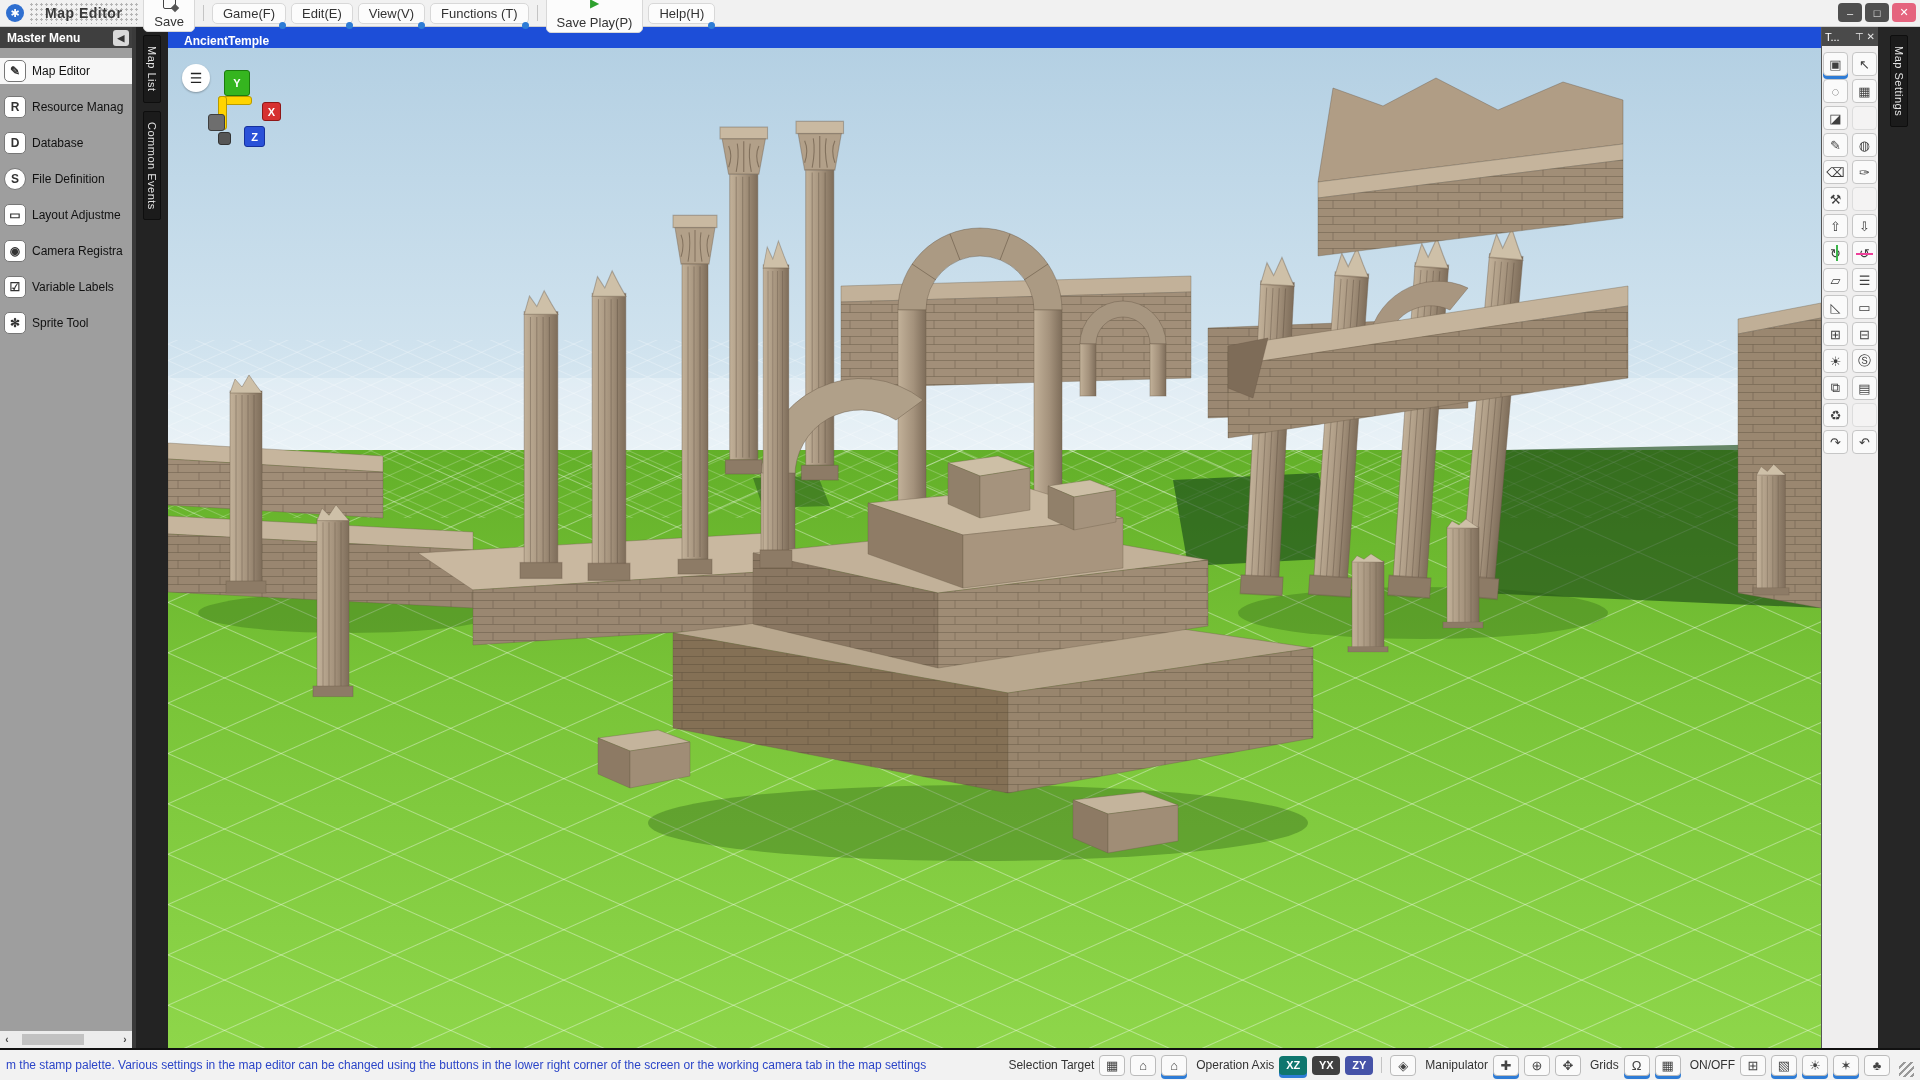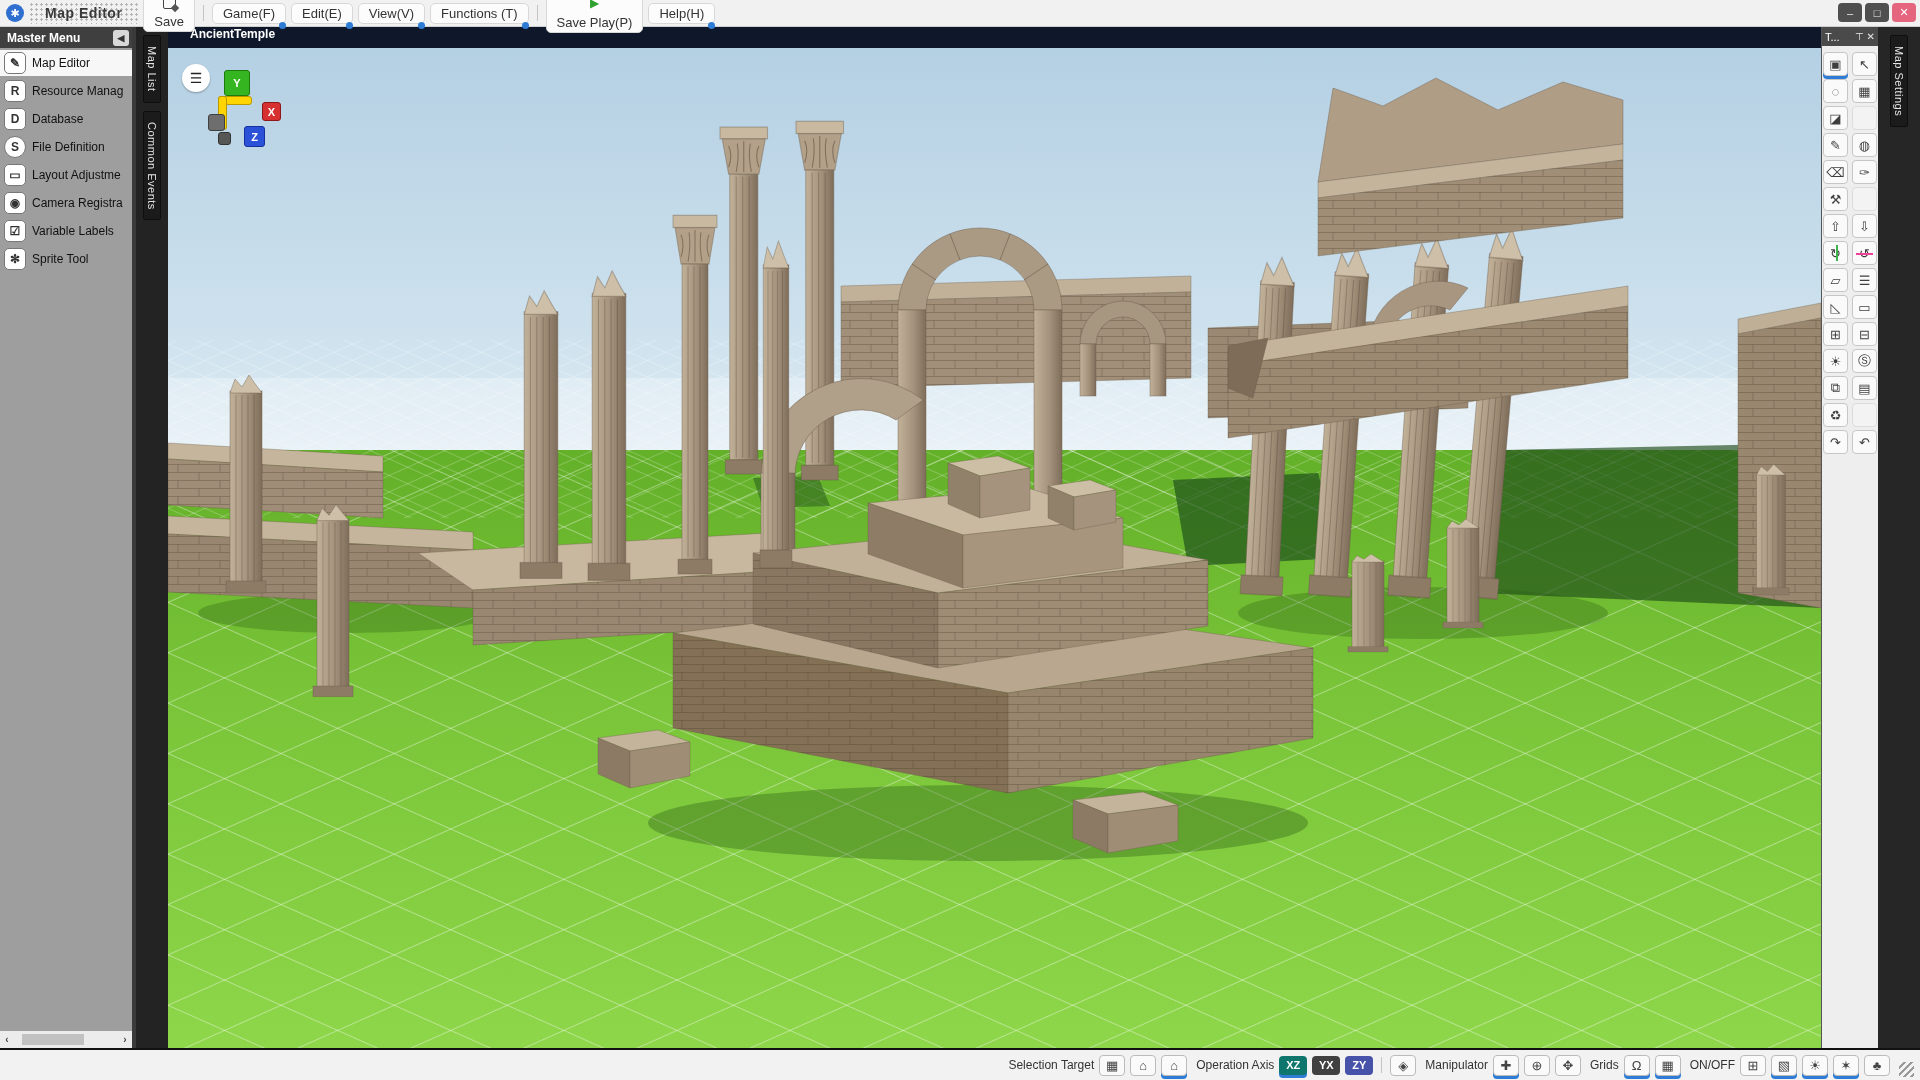--- a/index.html
+++ b/index.html
@@ -19,41 +19,41 @@
   .playicon { color:#2ea12e; font-size:12px; }
   .vbar { width:1px; height:16px; background:#c4c4c4; margin:0 3px; }
   .wctl { position:absolute; right:4px; top:3px; display:flex; gap:3px; }
   .wbtn { width:24px; height:19px; border-radius:4px; background:#4f4f4f; color:#efefef; font-size:11px; display:flex; align-items:center; justify-content:center; }
   .wbtn.close { background:#e5647e; color:#fff; }
 
   
   .main { flex:1; display:flex; min-height:0; }
 
   
-  .sidebar { width:136px; background:#9e9e9e; display:flex; flex-direction:column; border-right:4px solid #3a3a3a; }
+  .sidebar { width:136px; background:#9e9e9e; display:flex; flex-direction:column; border-right:4px solid #3a3a3a;gap:8px; }
   .sb-head { height:21px; background:#3f3f3f; color:#fff; font-weight:bold; font-size:12px; display:flex; align-items:center; padding:0 3px 0 7px; }
   .sb-head span.t { flex:1; }
   .sb-collapse { width:16px; height:16px; background:#d8d8d8; border-radius:3px; color:#333; font-size:9px; display:flex; align-items:center; justify-content:center; }
   .sb-item { height:26px; display:flex; align-items:center; gap:6px; padding-left:4px; font-size:12px; color:#111; margin-top:2px; }
   .sb-item.active { background:#f7f7f7; }
   .sb-ico { width:22px; height:22px; background:#fff; border:1px solid #777; border-radius:5px; color:#333; font-weight:bold; font-size:12px; display:flex; align-items:center; justify-content:center; flex:0 0 auto; }
   .sb-ico.round { border-radius:50%; }
   .sb-scroll { margin-top:auto; height:17px; background:#ececec; display:flex; align-items:center; font-size:10px; color:#444; }
   .sb-scroll .arr { width:14px; text-align:center; font-weight:bold; }
   .sb-thumb { flex:0 0 62px; height:11px; background:#c2c2c2; margin-left:8px; }
   .sb-track { flex:1; }
 
   
   .tabstrip { width:32px; background:#232323; display:flex; flex-direction:column; align-items:center; padding-top:8px; gap:8px; }
   .vtab { writing-mode:vertical-rl; color:#e3e3e3; font-size:11px; padding:10px 2px; background:#1b1b1b; border:1px solid #0e0e0e; border-radius:2px; letter-spacing:.5px; }
   .tabstrip.right { width:42px; background:#262626; }
 
   
   .viewport { flex:1; display:flex; flex-direction:column; min-width:0; background:#000; position:relative; }
-  .vp-title { height:21px; background:#0f172a; color:#fff; font-weight:bold; font-size:12px; display:flex; align-items:flex-start; padding:0 22px; }
+  .vp-title { height:21px; background:#1d4ed8; color:#fff; font-weight:bold; font-size:12px; display:flex; align-items:flex-end; padding:0 16px; }
   .vp-scene { flex:1; position:relative; overflow:hidden; }
   .vp-scene > svg { position:absolute; inset:0; width:100%; height:100%; }
   .vp-menu { position:absolute; left:14px; top:16px; width:28px; height:28px; border-radius:50%; background:#fff; color:#222; font-size:14px; display:flex; align-items:center; justify-content:center; box-shadow:0 1px 2px rgba(0,0,0,.3); }
   .gizmo { position:absolute; left:40px; top:22px; width:86px; height:92px; }
   .gz { position:absolute; display:flex; align-items:center; justify-content:center; font-weight:bold; color:#fff; font-size:11px; border-radius:3px; }
   .gz.y { left:16px; top:0; width:26px; height:26px; background:#35b51f; border:1px solid #1c7b0e; }
   .gz.x { left:54px; top:32px; width:19px; height:19px; background:#d63030; border:1px solid #8e1717; }
   .gz.z { left:36px; top:56px; width:21px; height:21px; background:#2a51d8; border:1px solid #15309c; }
   .gz.f1 { left:10px; top:26px; width:34px; height:9px; background:#ffd400; border:1px solid #b89a00; }
   .gz.f2 { left:10px; top:26px; width:9px; height:34px; background:#ffd400; border:1px solid #b89a00; }
@@ -470,20 +470,21 @@
           </div>
       </div>
     </div>
 
     <div class="tabstrip right">
       <div class="vtab">Map Settings</div>
     </div>
   </div>
 
   <div class="statusbar">
+    <span class="status-msg">m the stamp palette.  Various settings in the map editor can be changed using the buttons in the lower right corner of the screen or the working camera tab in the map settings</span>
     <span class="spacer"></span>
     <span class="sb-label">Selection Target</span>
     <span class="sbtn">
         <span>▦</span>
       </span>
     <span class="sbtn">
         <span>⌂</span>
       </span>
     <span class="sbtn sel">
         <span>⌂</span>

